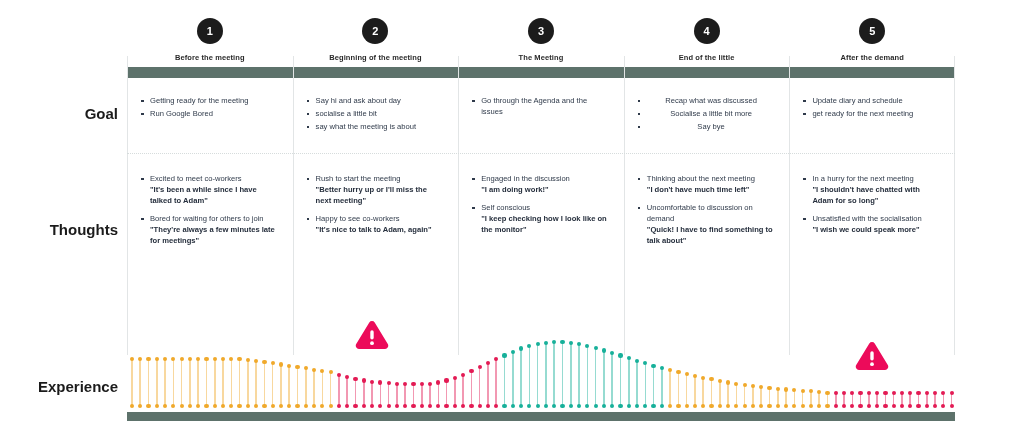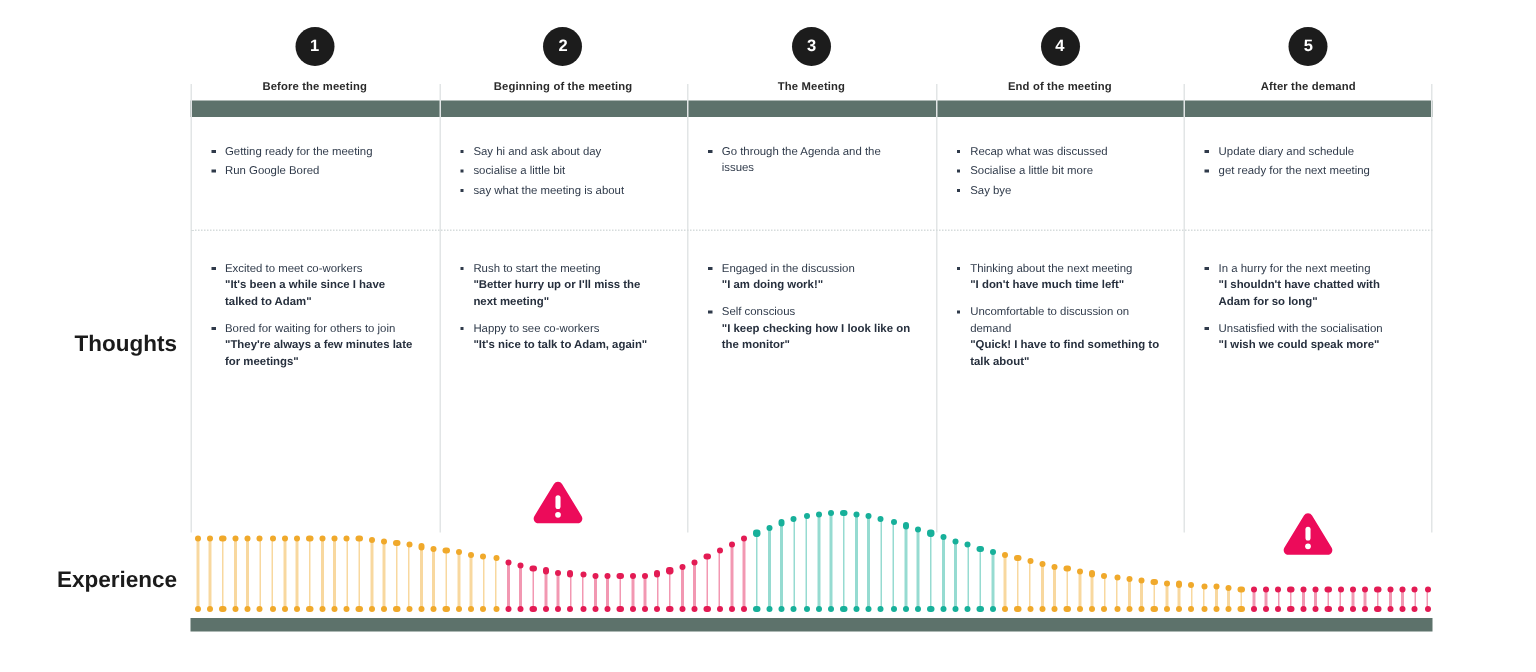--- a/index.html
+++ b/index.html
@@ -148,41 +148,42 @@
   }
   .warn svg { display: block; width: 100%; height: 100%; }
   #warn-1 { left: 355px; top: 320px; }
   #warn-2 { left: 855px; top: 341px; }
 </style>
 </head>
 <body>
 
 <div id="map">
 
+  <div class="row-label" id="label-goal">Goal</div>
   <div class="row-label" id="label-feelings">
     <div>Thoughts</div>
   </div>
   <div class="row-label" id="label-experience">Experience</div>
 
   <div id="stage-heads">
       <div class="stage-head" style="left: 127px; width: 165.6px;">
         <div class="stage-badge">1</div>
         <div class="stage-name">Before the meeting</div>
       </div>
       <div class="stage-head" style="left: 292.6px; width: 165.6px;">
         <div class="stage-badge">2</div>
         <div class="stage-name">Beginning of the meeting</div>
       </div>
       <div class="stage-head" style="left: 458.2px; width: 165.6px;">
         <div class="stage-badge">3</div>
         <div class="stage-name">The Meeting</div>
       </div>
       <div class="stage-head" style="left: 623.8px; width: 165.6px;">
         <div class="stage-badge">4</div>
-        <div class="stage-name">End of the meeting</div>
+        <div class="stage-name">End of the little</div>
       </div>
       <div class="stage-head" style="left: 789.4px; width: 165.6px;">
         <div class="stage-badge">5</div>
         <div class="stage-name">After the demand</div>
       </div>
     </div>
 
   <div id="grid">
     <div id="topbar"></div>
     <div id="vlines">
@@ -224,21 +225,21 @@
           <ul>
             <li>Go through the Agenda and the issues</li>
           </ul>
         </div>
         <div class="cell feel" style="left: 345.2px; top: 117px; width: 145.6px;">
           <ul>
             <li><span>Engaged in the discussion</span><span class="quote">"I am doing work!"</span></li>
             <li><span>Self conscious</span><span class="quote">"I keep checking how I look like on the monitor"</span></li>
           </ul>
         </div>
-        <div class="cell goal" style="left: 510.8px; top: 39px; width: 145.6px;">
+        <div class="cell goal" style="left: 510.8px; top: 39px; width: 145.6px; text-align: center;">
           <ul>
             <li>Recap what was discussed</li>
             <li>Socialise a little bit more</li>
             <li>Say bye</li>
           </ul>
         </div>
         <div class="cell feel" style="left: 510.8px; top: 117px; width: 145.6px;">
           <ul>
             <li><span>Thinking about the next meeting</span><span class="quote">"I don't have much time left"</span></li>
             <li><span>Uncomfortable to discussion on demand</span><span class="quote">"Quick! I have to find something to talk about"</span></li>

